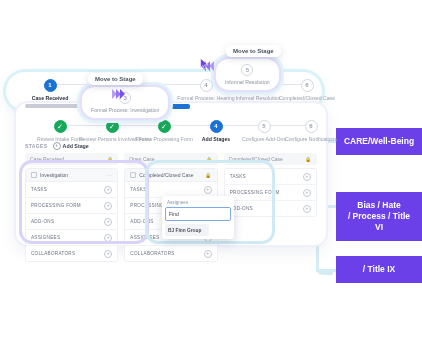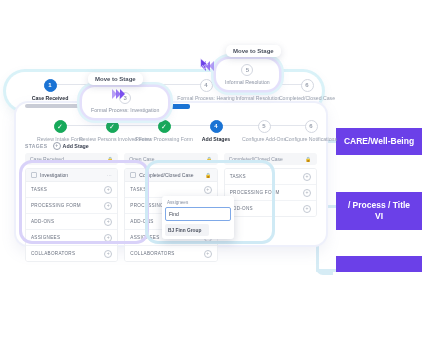--- a/index.html
+++ b/index.html
@@ -163,25 +163,27 @@
     <div class="stub"></div>
   </div>
 
   <div class="pill" id="pill-care">
     <div>
       <span>CARE/Well-Being</span>
     </div>
   </div>
   <div class="pill" id="pill-bias">
     <div>
+      <span>Bias / Hate</span>
       <span>/ Process / Title VI</span>
     </div>
   </div>
   <div class="pill" id="pill-sexual">
     <div>
+      <span>/ Title IX</span>
     </div>
   </div>
 
   <div class="card-outer">
     <div class="stepper">
       <div class="connector" style="left:44px;width:52px;"></div>
       <div class="connector" style="left:96px;width:52px;"></div>
       <div class="connector" style="left:148px;width:52px;"></div>
       <div class="connector" style="left:200px;width:52px;"></div>
       <div class="connector" style="left:252px;width:52px;"></div>

